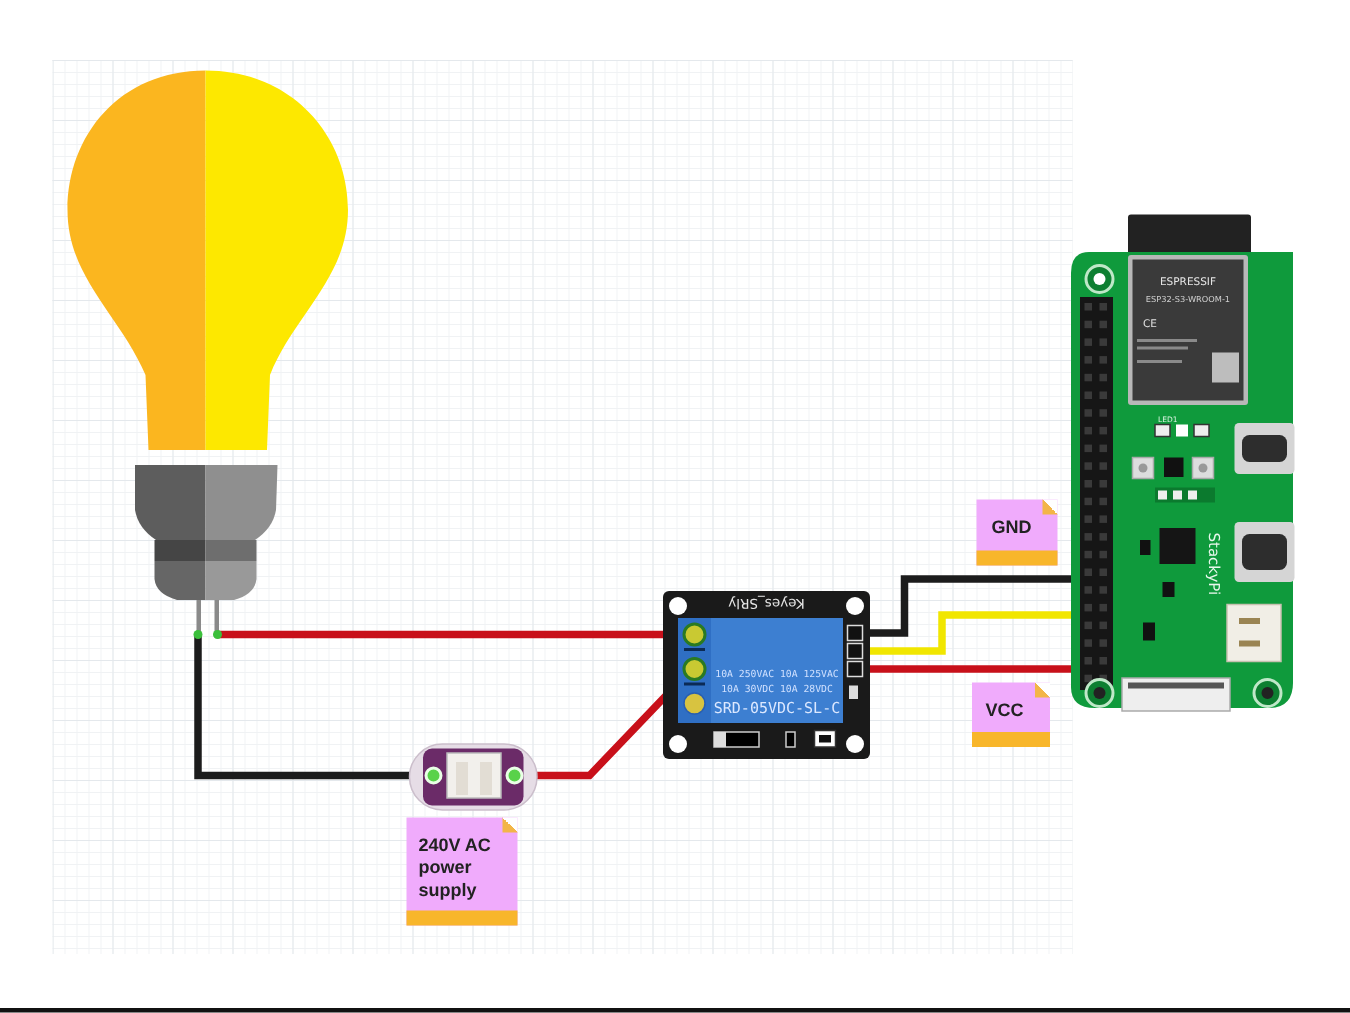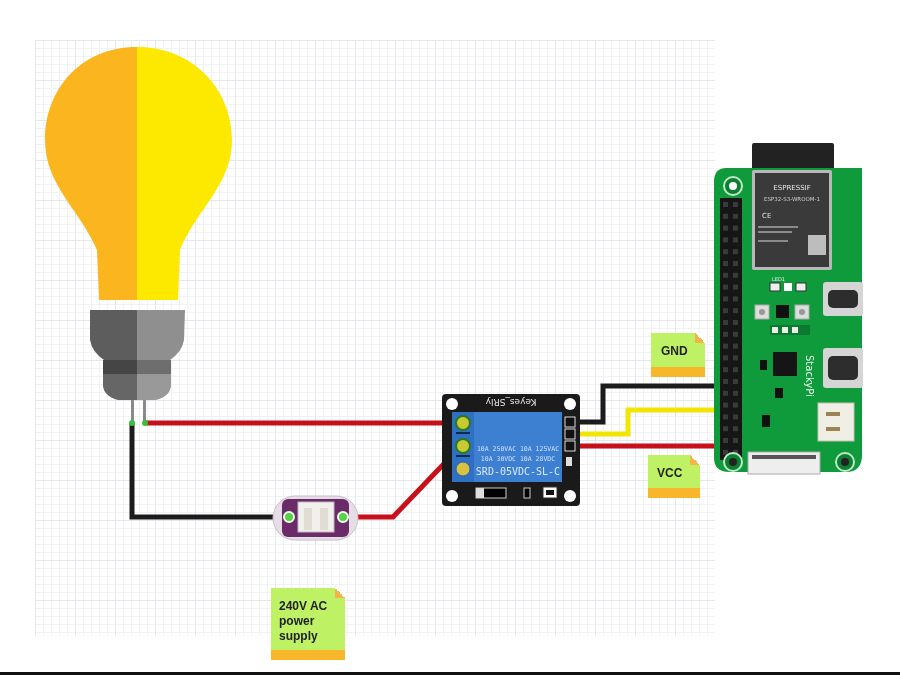--- a/index.html
+++ b/index.html
@@ -7,21 +7,21 @@
   #stage{position:absolute;left:0;top:0;width:900px;height:675px;}
   .grid{position:absolute;left:35px;top:40px;width:680px;height:596px;
     background-color:#ffffff;
     background-image:
       linear-gradient(#e4e8ec 1px,transparent 1px),
       linear-gradient(90deg,#e4e8ec 1px,transparent 1px),
       linear-gradient(#f0f2f4 1px,transparent 1px),
       linear-gradient(90deg,#f0f2f4 1px,transparent 1px);
     background-size:40px 40px,40px 40px,8px 8px,8px 8px;}
   .bottom-rule{position:absolute;left:0;top:672px;width:900px;height:3px;background:#111;}
-  .note{position:absolute;background:#bef264;color:#222;font-family:"Liberation Sans",sans-serif;font-weight:bold;font-size:12px;box-sizing:border-box;}
+  .note{position:absolute;background:#f0abfc;color:#222;font-family:"Liberation Sans",sans-serif;font-weight:bold;font-size:12px;box-sizing:border-box;}
   .note .fold2{position:absolute;right:0;top:0;width:10px;height:10px;background:linear-gradient(225deg,#ffffff 50%,#f3b548 50%);}
   .note .band{position:absolute;left:0;bottom:0;width:100%;height:10px;background:#f8b62b;}
   .note .txt{position:absolute;left:8px;top:12px;line-height:15px;white-space:pre-line;}
   .lbl{font-family:"DejaVu Sans Mono",monospace;}
 </style>
 </head>
 <body>
 
 <div id="stage">
   <div class="grid"></div>
@@ -189,21 +189,21 @@
   <div class="note" style="left:651px;top:333px;width:54px;height:44px;">
     <div class="fold2"></div>
     <div class="txt" style="left:10px;top:11px;">GND</div>
     <div class="band"></div>
   </div>
   <div class="note" style="left:648px;top:455px;width:52px;height:43px;">
     <div class="fold2"></div>
     <div class="txt" style="left:9px;top:11px;text-align:center;">VCC</div>
     <div class="band"></div>
   </div>
-  <div class="note" style="left:271px;top:588px;width:74px;height:72px;">
+  <div class="note" style="left:271px;top:545px;width:74px;height:72px;">
     <div class="fold2"></div>
     <div class="txt" style="left:8px;top:11px;">240V AC
 power
 supply</div>
     <div class="band"></div>
   </div>
 
   <div class="bottom-rule"></div>
 </div>
 

